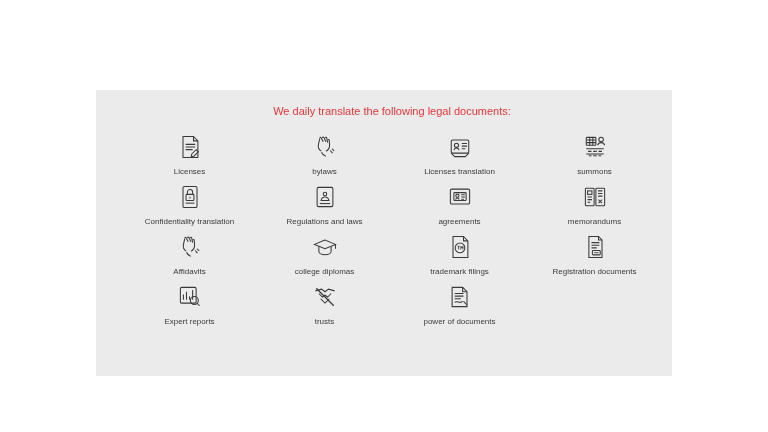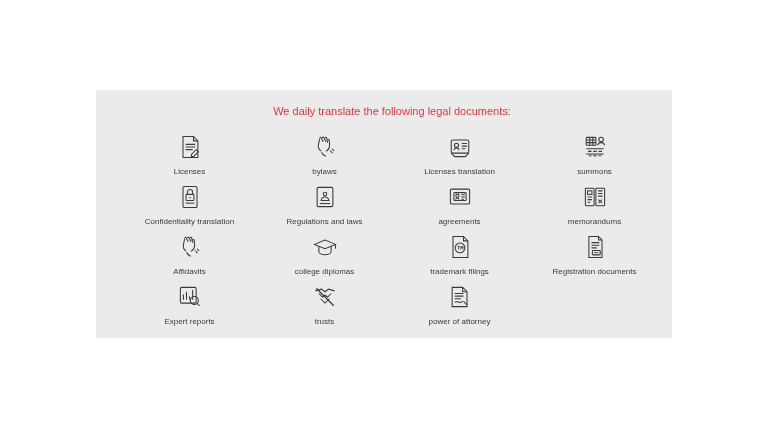--- a/index.html
+++ b/index.html
@@ -15,21 +15,21 @@
     position: relative;
     width: 768px;
     height: 432px;
     background: #ffffff;
   }
   #panel {
     position: absolute;
     left: 96px;
     top: 90px;
     width: 576px;
-    height: 248px;
+    height: 286px;
     background: #ebebeb;
     box-sizing: border-box;
     padding: 14px 10px 10px 26px;
   }
   #heading {
     text-align: center;
     color: #e8353a;
     font-size: 11px;
     line-height: 14px;
     margin: 0 0 10px 0;
@@ -268,18 +268,18 @@
       <div class="cell">
         <span class="icon">
           <svg viewBox="0 0 32 32" fill="none" stroke="#3a3a3a" stroke-width="1.2">
             <path d="M7 5h12l5 5v17H7z"></path>
             <path d="M19 5v5h5"></path>
             <path d="M10 12h10M10 15h10M10 18h7"></path>
             <path d="M10 22c3-2 6 2 9-1" stroke-width="1.3"></path>
             <path d="M20 21l4 4" stroke-width="1.3"></path>
           </svg>
         </span>
-        <span class="label">power of attorney</span>
+        <span class="label">power of documents</span>
       </div>
 
     </div>
   </div>
 </div>
 
 </body></html>

